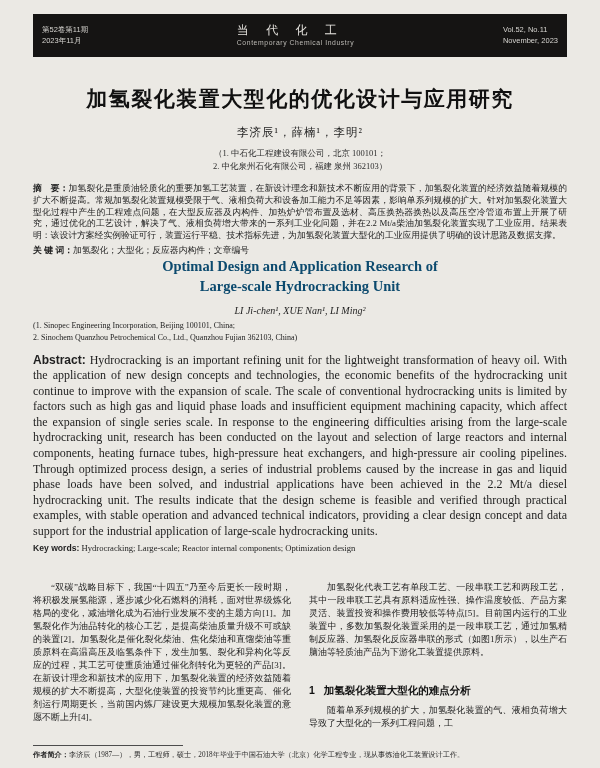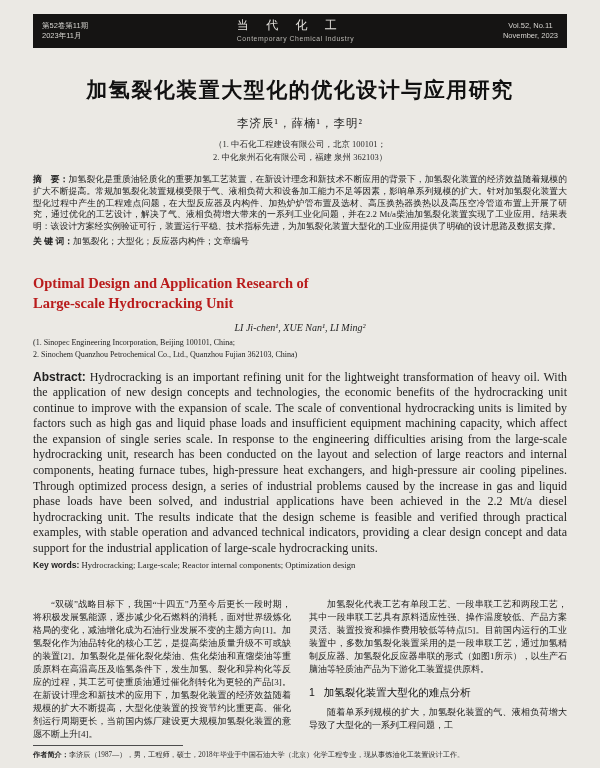--- a/index.html
+++ b/index.html
@@ -10,32 +10,32 @@
     margin:0 auto;
     background:#ebe9e4;
     padding:0 33px;
     overflow:hidden;
     font-family:"Liberation Serif","DejaVu Serif",serif;
     color:#1e1e1e;
   }
   
   .header-bar {
     margin-top:14px;
-    height:34px;
+    height:43px;
     background:#151413;
     color:#d6d4d0;
     display:flex;
     justify-content:space-between;
     align-items:center;
     padding:8px 9px;
     gap:44px;
   }
   .hdr-block { font-size:7.5px; line-height:1.35; font-family:"Liberation Sans","DejaVu Sans",sans-serif; }
   .hdr-left  { text-align:left; }
-  .hdr-right { text-align:center; }
+  .hdr-right { text-align:left; }
   .hdr-center{ text-align:left; }
   .journal-cn { font-size:12px; letter-spacing:7px; color:#e3e1dc; line-height:1.1; }
   .journal-en { font-size:6.8px; letter-spacing:.6px; margin-top:1px; color:#bdbbb6; }
   
   .title-cn {
     margin-top:28px;
     text-align:center;
     font-size:21px;
     font-weight:bold;
     letter-spacing:1.5px;
@@ -44,42 +44,42 @@
   }
   .authors-cn { margin-top:12px; text-align:center; font-size:11.5px; letter-spacing:1px; }
   .affil-cn { text-align:center; font-size:8.5px; line-height:1.55; color:#2c2c2c; }
   .affil-cn.first { margin-top:7px; }
   .abstract-cn { margin-top:10px; font-size:8.8px; line-height:1.32; text-align:justify; color:#222; }
   .kw-line  { margin-top:4px; font-size:8.8px; }
   .clc-line { margin-top:3px; font-size:8.8px; }
   .clc-line .pair { margin-right:20px; }
   .lbl { font-weight:bold; font-family:"Liberation Sans","DejaVu Sans",sans-serif; }
   
-  .title-en { margin-top:26px; font-size:14.5px; font-weight:bold; line-height:1.35; color:#b91c1c; }
+  .title-en { text-align:center; font-size:14.5px; font-weight:bold; line-height:1.35; color:#0c4a6e; }
   .authors-en { margin-top:8px; text-align:center; font-style:italic; font-size:10px; }
   .affil-en { text-align:left; font-size:8px; line-height:1.5; color:#222; }
   .affil-en.first { margin-top:4px; }
   .abstract-en { margin-top:9px; font-size:12px; line-height:1.3; text-align:justify; color:#1f1f1f; }
   .kw-en { margin-top:3px; font-size:8.6px; }
   
   .body-cols {
     margin-top:28px;
     display:flex;
     gap:18px;
     font-size:9px;
     line-height:1.45;
     text-align:justify;
     color:#1d1d1d;
   }
   .col { flex:1; min-width:0; }
   .body-para { text-indent:2em; }
   .section-heading {
     font-size:10.5px;
-    font-weight:normal;
-    margin:9px 0 6px;
+    font-weight:bold;
+    margin:24px 0 6px;
     font-family:"Liberation Sans","DejaVu Sans",sans-serif;
     color:#111;
   }
   .section-heading .sec-num { margin-right:9px; }
   
   .footer { position:absolute; left:33px; right:33px; bottom:7px; font-size:7.2px; line-height:1.55; color:#2a2a2a; }
   .footer-rule { width:150px; border-top:1px solid #4c4c4c; margin-bottom:3px; }
 </style>
 </head>
 <body>

